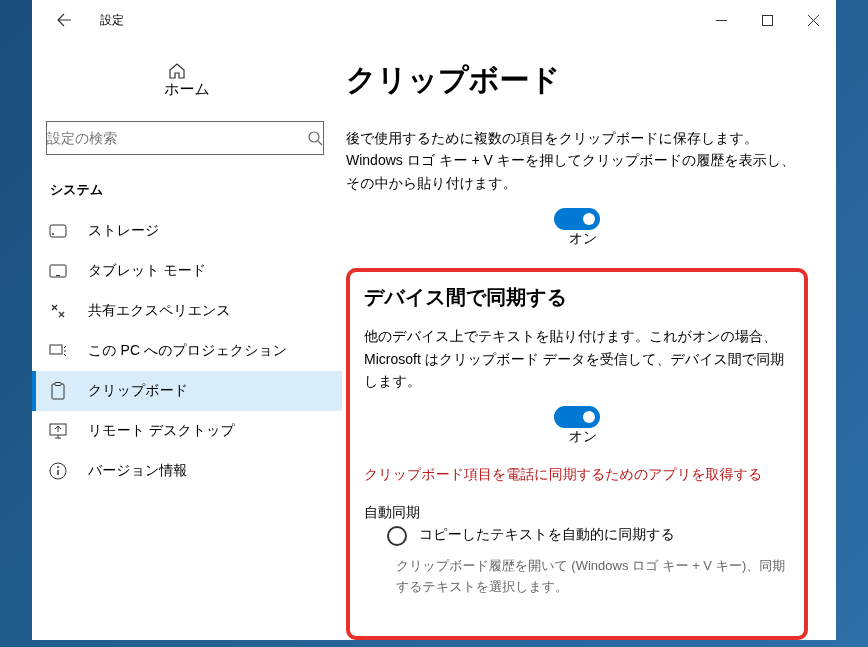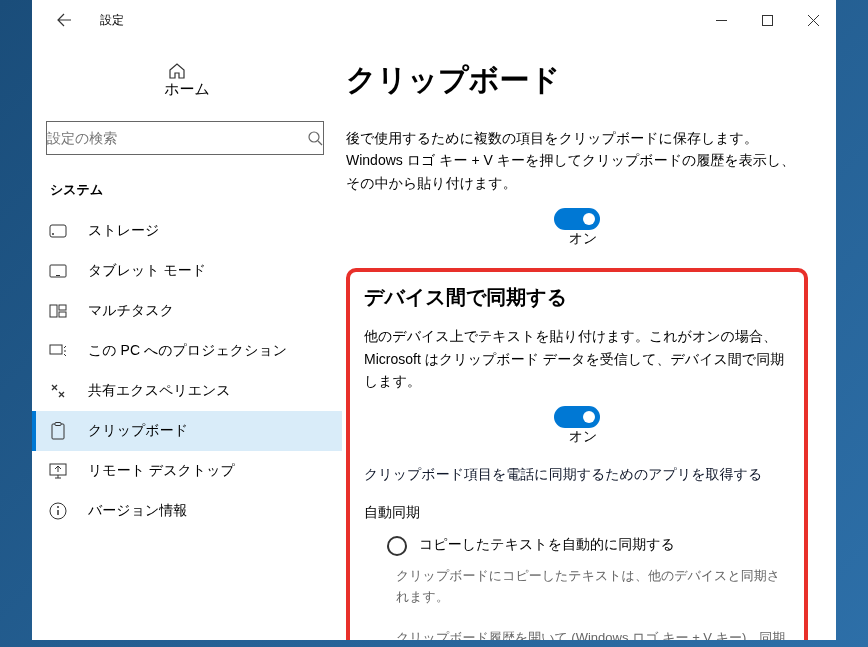--- a/index.html
+++ b/index.html
@@ -155,29 +155,29 @@
     border-radius: 10px;
     padding: 12px 14px 18px 14px;
     margin-top: 4px;
   }
   .section-title {
     font-size: 20px;
     font-weight: 600;
     margin-bottom: 14px;
   }
   .link {
-    color: #0f172a;
+    color: #b91c1c;
     font-size: 14px;
     cursor: pointer;
     margin-bottom: 20px;
     display: block;
   }
   .sub-heading {
     font-size: 14px;
-    margin-bottom: 14px;
+    margin-bottom: 4px;
   }
   .radio-row {
     display: flex;
     align-items: flex-start;
     margin-bottom: 10px;
     cursor: pointer;
     padding-left: 23px;
   }
   .radio {
     width: 20px; height: 20px;
@@ -268,44 +268,34 @@
         <span class="icon">
             <svg width="18" height="14" viewBox="0 0 18 14">
               <rect x="1" y="1" width="16" height="12" rx="1" stroke="#333" fill="none"></rect>
               <rect x="7" y="11" width="4" height="1" fill="#333"></rect>
             </svg>
           </span>
         <span>タブレット モード</span>
       </div>
       <div class="nav-item">
         <span class="icon">
-            <svg width="18" height="14" viewBox="0 0 18 14">
-              <rect x="1" y="1" width="7" height="12" stroke="#333" fill="none"></rect>
-              <rect x="10" y="1" width="7" height="5" stroke="#333" fill="none"></rect>
-              <rect x="10" y="8" width="7" height="5" stroke="#333" fill="none"></rect>
-            </svg>
-          </span>
-        <span>マルチタスク</span>
+            <svg width="18" height="18" viewBox="0 0 18 18">
+              <path d="M3 3 L8 8 M3 8 L8 3 M10 10 L15 15 M10 15 L15 10" stroke="#333" stroke-width="1.3"></path>
+            </svg>
+          </span>
+        <span>共有エクスペリエンス</span>
       </div>
       <div class="nav-item">
         <span class="icon">
             <svg width="18" height="14" viewBox="0 0 18 14">
               <rect x="1" y="1" width="12" height="9" stroke="#333" fill="none"></rect>
               <path d="M15 4 L17 2 M15 7 L17 7 M15 10 L17 12" stroke="#333"></path>
             </svg>
           </span>
         <span>この PC へのプロジェクション</span>
-      </div>
-      <div class="nav-item">
-        <span class="icon">
-            <svg width="18" height="18" viewBox="0 0 18 18">
-              <path d="M3 3 L8 8 M3 8 L8 3 M10 10 L15 15 M10 15 L15 10" stroke="#333" stroke-width="1.3"></path>
-            </svg>
-          </span>
-        <span>共有エクスペリエンス</span>
       </div>
       <div class="nav-item active">
         <span class="icon">
             <svg width="16" height="18" viewBox="0 0 16 18">
               <rect x="2" y="2" width="12" height="15" rx="1" stroke="#333" fill="none"></rect>
               <rect x="5" y="0.5" width="6" height="3" rx="1" stroke="#333" fill="#d9ecf9"></rect>
             </svg>
           </span>
         <span>クリップボード</span>
       </div>
@@ -346,19 +336,18 @@
           <div class="toggle"></div>
           <div class="toggle-label">オン</div>
         </div>
         <a class="link">クリップボード項目を電話に同期するためのアプリを取得する</a>
         <div class="sub-heading">自動同期</div>
 
         <div class="radio-row">
           <div class="radio"></div>
           <div class="radio-label">コピーしたテキストを自動的に同期する</div>
         </div>
-        <div class="radio-desc">クリップボードにコピーしたテキストは、他のデバイスと同期されます。</div>
 
         <div class="radio-desc">クリップボード履歴を開いて (Windows ロゴ キー + V キー)、同期するテキストを選択します。</div>
       </div>
     </div>
   </div>
 </div>
 
 </body></html>

